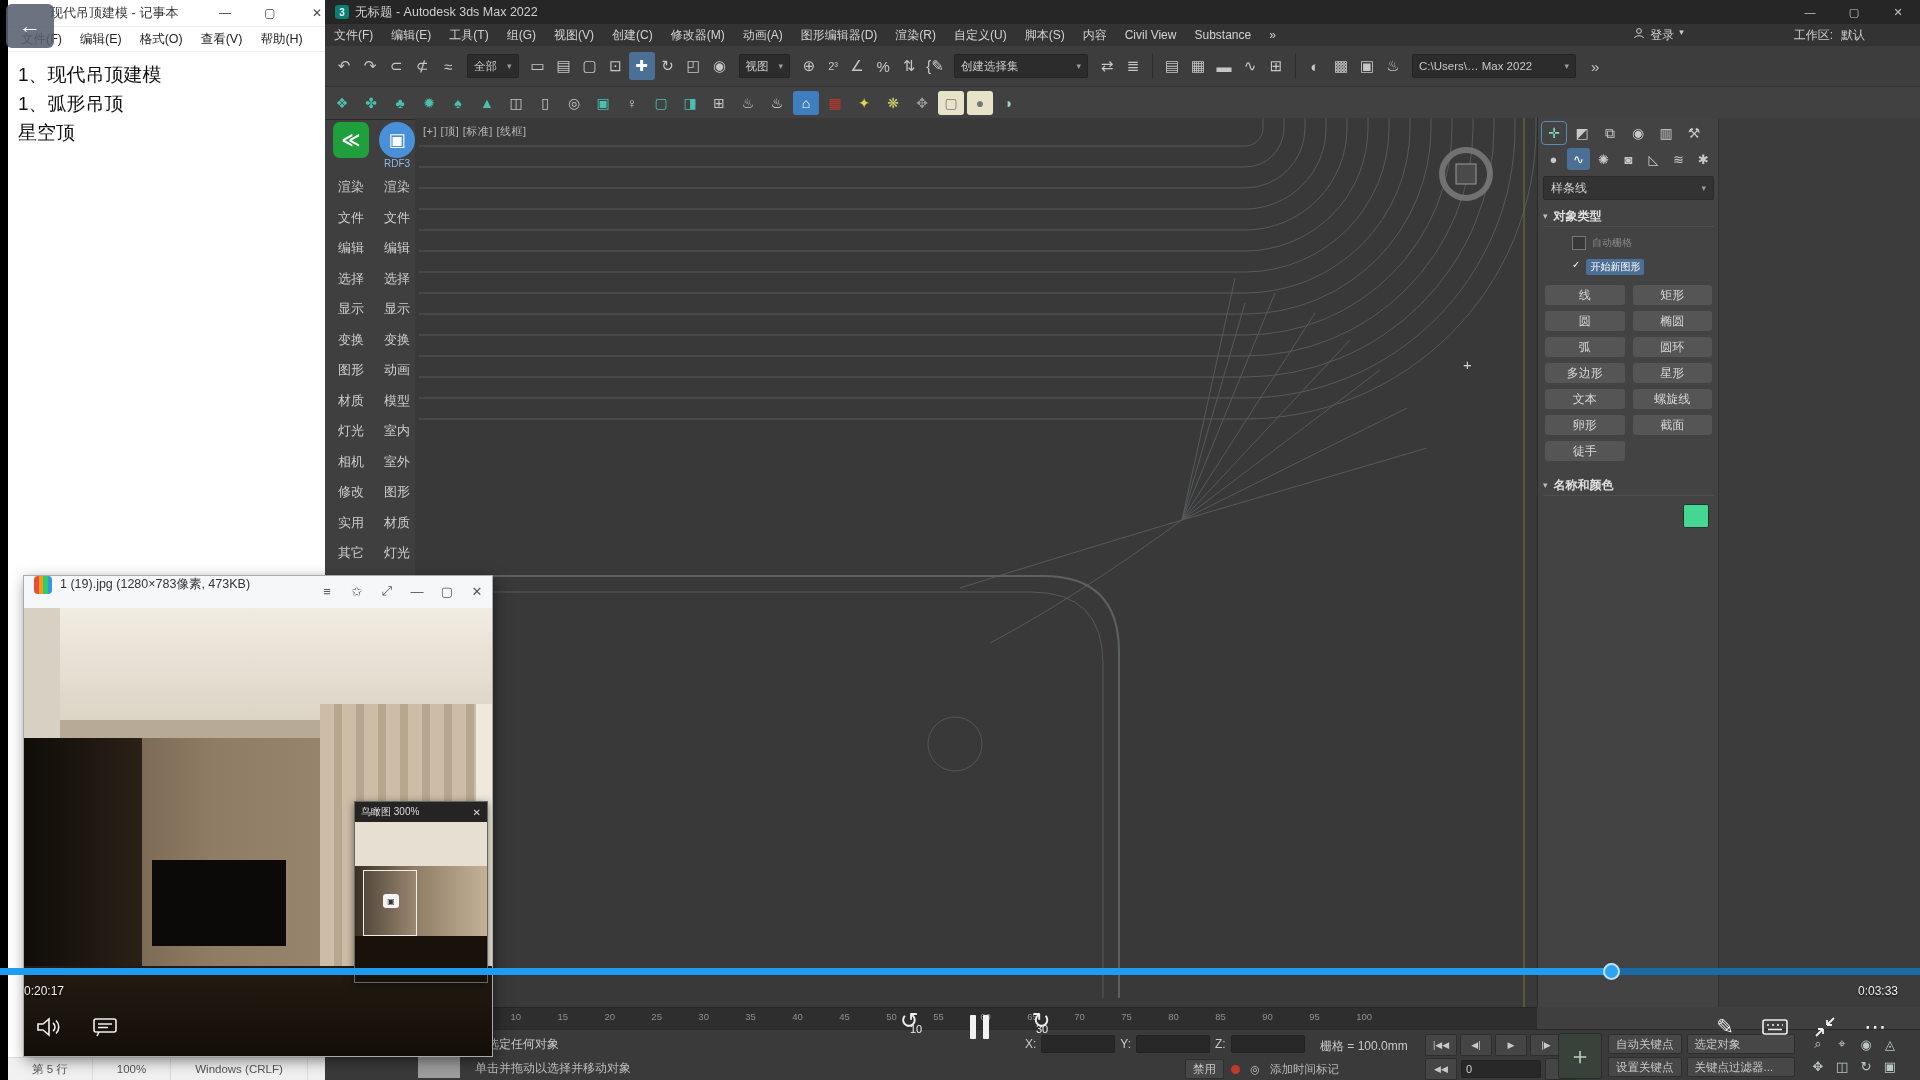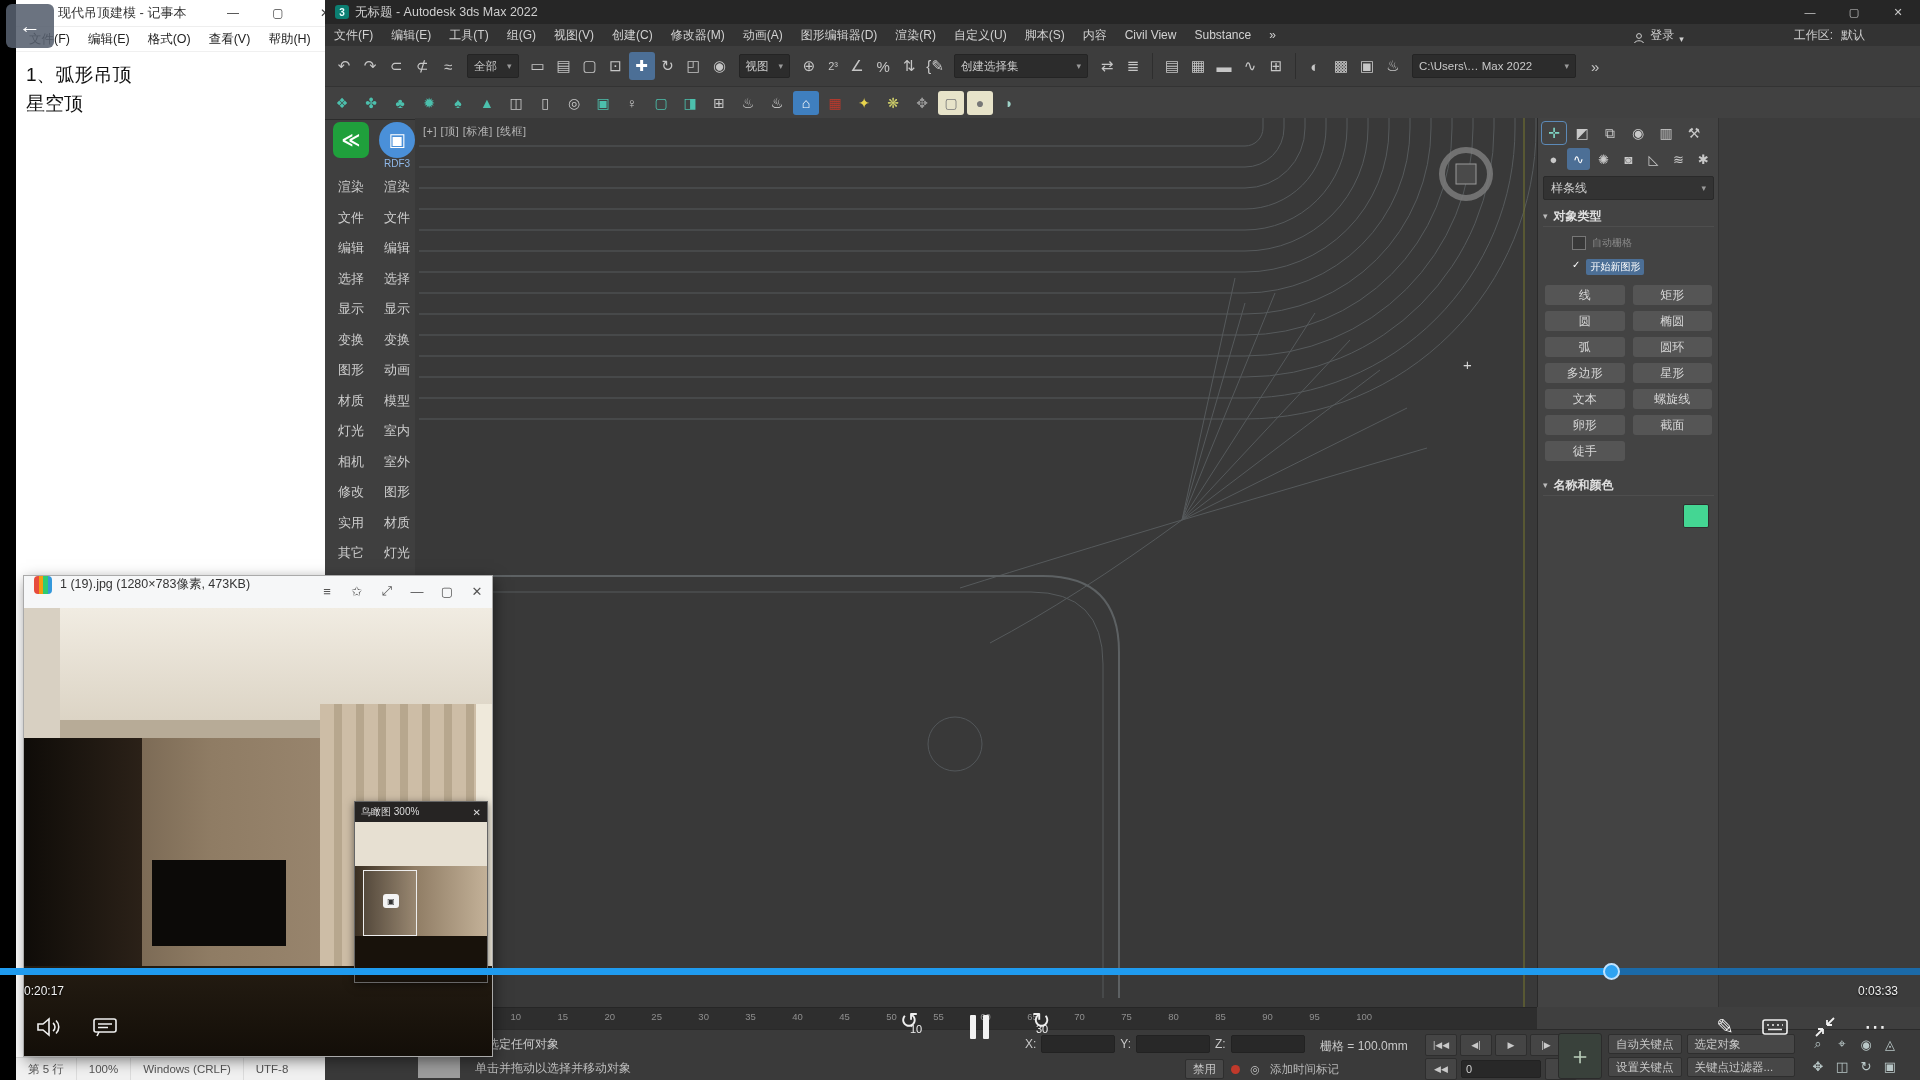--- a/index.html
+++ b/index.html
@@ -2,41 +2,41 @@
 <html><head>
 <meta charset="utf-8">
 <style>
   html,body{margin:0;padding:0;background:#000}
   #screen{position:relative;width:1920px;height:1080px;overflow:hidden;
     font-family:"Liberation Sans","DejaVu Sans",sans-serif;-webkit-font-smoothing:antialiased}
   .abs{position:absolute}
   .row{display:flex;align-items:center}
 
   
-  .notepad{left:16px;top:0;width:330px;height:1080px;background:#fff;border-right:1px solid #b9b9b9}
+  .notepad{left:8px;top:0;width:330px;height:1080px;background:#fff;border-right:1px solid #b9b9b9}
   .np-title{height:26px;background:#fff;display:flex;align-items:center;border-bottom:1px solid #eee}
   .np-title-text{font-size:13px;color:#333;margin-left:42px;white-space:nowrap}
   .np-btn{position:absolute;top:2px;width:34px;height:22px;display:flex;align-items:center;justify-content:center;color:#444;font-size:12px}
   .np-menu{height:24px;display:flex;align-items:center;gap:4px;padding-left:6px;border-bottom:1px solid #f0f0f0}
   .np-menu span{font-size:12.5px;color:#222;padding:2px 7px}
   .np-body{padding:8px 10px;font-size:19px;color:#111;line-height:29px}
   .np-status{position:absolute;left:0;bottom:0;width:330px;height:22px;background:#f1f1f1;border-top:1px solid #dcdcdc;display:flex;align-items:center;font-size:11.5px;color:#555}
-  .np-status .cell{padding:0 12px;border-right:1px solid #dcdcdc;height:100%;display:flex;align-items:center;white-space:nowrap}
+  .np-status .cell{padding:0 24px;border-right:1px solid #dcdcdc;height:100%;display:flex;align-items:center;white-space:nowrap}
 
   
   .max{left:325px;top:0;width:1595px;height:1080px;background:#3f3f3f}
   .mx-title{height:24px;background:#262626;display:flex;align-items:center;color:#cfcfcf;font-size:12.5px}
   .mx-appicon{width:14px;height:14px;margin:0 6px 0 10px;background:#0c7f72;border-radius:3px;color:#eaffff;
     display:flex;align-items:center;justify-content:center;font-size:10px;font-weight:bold}
   .mx-winbtns{margin-left:auto;display:flex}
   .mx-winbtns span{width:44px;height:24px;display:flex;align-items:center;justify-content:center;color:#c9c9c9;font-size:11px}
   .mx-menubar{height:22px;background:#333;display:flex;align-items:center;color:#d2d2d2;font-size:12px}
   .mx-menubar .mi{padding:0 9px;white-space:nowrap}
   .mx-menubar .spacer{flex:1}
-  .mx-signin{display:flex;align-items:flex-end;gap:5px;margin-right:110px;color:#cfcfcf}
+  .mx-signin{display:flex;align-items:flex-start;gap:5px;margin-right:110px;color:#cfcfcf}
   .mx-ws{display:flex;gap:8px;margin-right:55px;color:#cfcfcf}
   .mx-toolbar1{height:40px;background:#3d3d3d;display:flex;align-items:center;padding-left:6px;gap:2px;border-bottom:1px solid #333}
   .tbi{min-width:26px;height:28px;display:flex;align-items:center;justify-content:center;font-size:15px;color:#c6c6c6;border-radius:3px}
   .tbi.on{background:#4c6f96;color:#fff}
   .tbi.sm{font-size:11px;min-width:22px}
   .ddl{height:22px;background:#2c2c2c;border:1px solid #242424;border-radius:2px;color:#c9c9c9;font-size:11.5px;
     display:flex;align-items:center;padding:0 6px;gap:10px;margin:0 4px;white-space:nowrap}
   .ddl .car{font-size:9px;color:#9a9a9a}
   .vsep{width:1px;height:26px;background:#2e2e2e;margin:0 4px}
   .mx-toolbar2{height:32px;background:#414141;display:flex;align-items:center;padding-left:4px;gap:3px;border-bottom:1px solid #2c2c2c}
@@ -151,20 +151,21 @@
     <div class="np-menu">
 
     <span>文件(F)</span>
         <span>编辑(E)</span>
         <span>格式(O)</span>
         <span>查看(V)</span>
         <span>帮助(H)</span>
       </div>
     <div class="np-body">
 
+    <div class="np-line">1、现代吊顶建模</div>
         <div class="np-line">1、弧形吊顶</div>
         <div class="np-line">星空顶</div>
       </div>
     <div class="np-status">
       <span class="cell">第 5 行</span>
       <span class="cell">100%</span>
       <span class="cell">Windows (CRLF)</span>
       <span class="cell" style="border-right:none">UTF-8</span>
     </div>
   </div>

